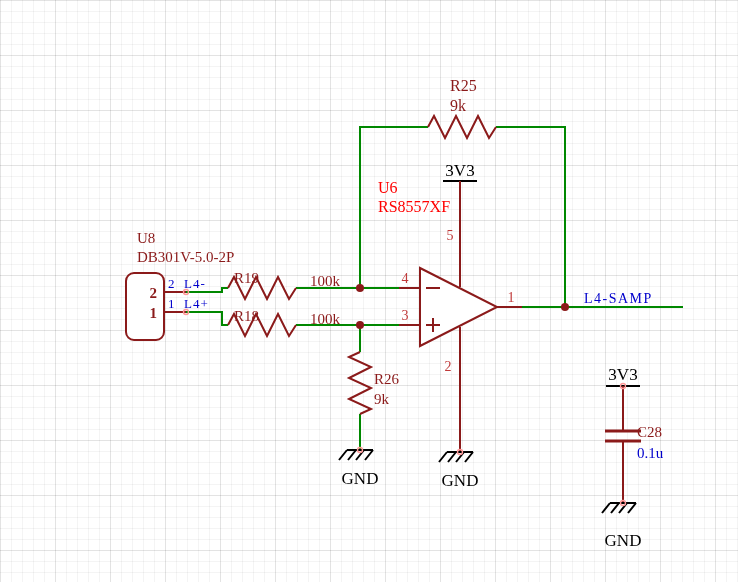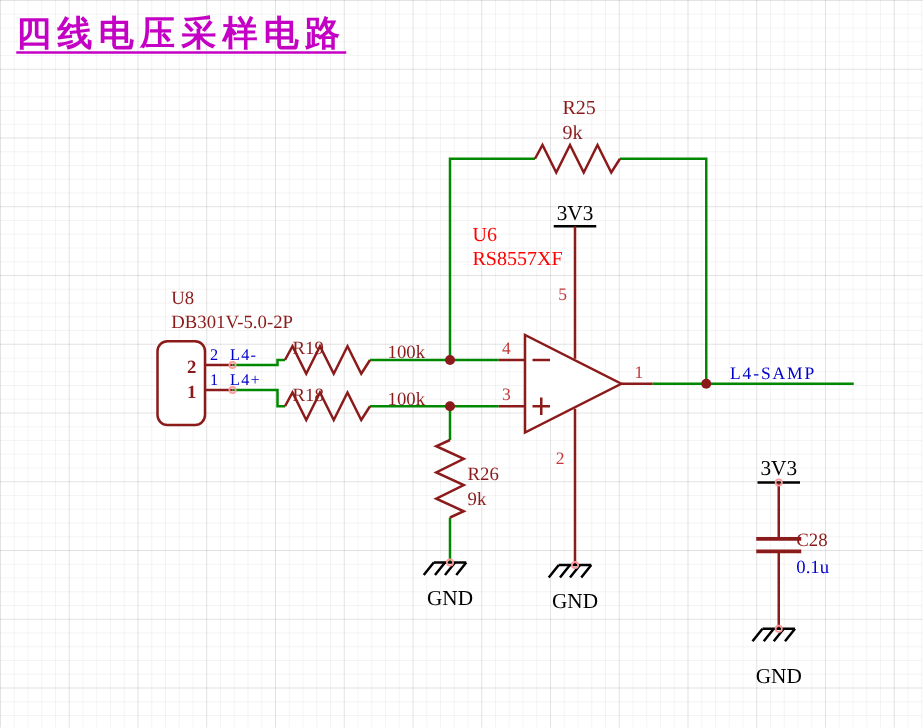--- a/index.html
+++ b/index.html
@@ -43,21 +43,20 @@
   .t-pwr   { fill:#000000; font-size:17px; text-anchor:middle; }
   .t-gnd   { fill:#000000; font-size:17px; text-anchor:middle; }
   .t-inner { fill:var(--component,#8B1A1A); font-size:15px; font-weight:bold; text-anchor:end; }
   .t-cval  { fill:var(--net_label,#0000CC); font-size:15px; }
 </style>
 </head>
 <body>
 
 <div id="canvas">
 
-  <div id="sheet-title">四线电压采样电路</div>
 
   <svg width="738" height="582" viewBox="0 0 738 582">
 
     <g>
       <path class="w" d="M360,288 V127 H428"></path>
       <path class="w" d="M496,127 H565 V307"></path>
     </g>
     <path class="w" d="M522,307 H683"></path>
     <path class="w" d="M186,292 H222 V288 H228"></path>
     <path class="w" d="M296,288 H399"></path>

